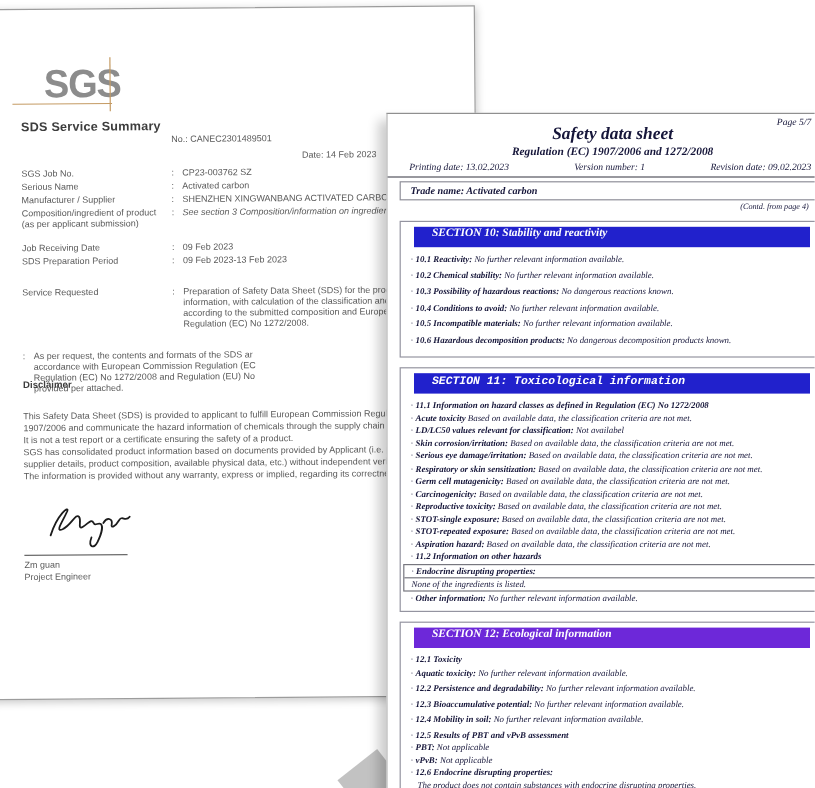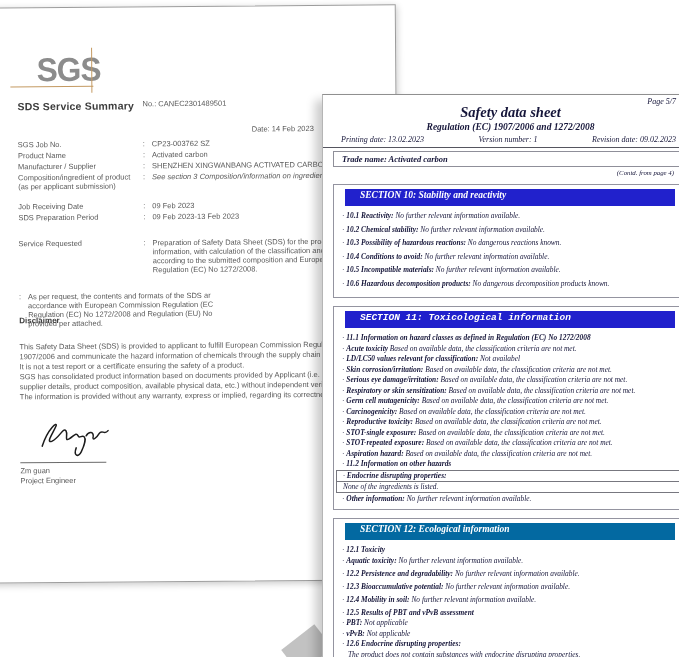--- a/index.html
+++ b/index.html
@@ -21,21 +21,21 @@
     position:absolute; left:0; top:3px;
     font-family:"Liberation Sans", sans-serif; font-weight:bold;
     font-size:33px; letter-spacing:-1px; color:#8c8c8c;
     transform:scaleX(.96);
   }
   .sgs-vline { position:absolute; left:56px; top:0; width:1px; height:45px; background:#c49a62; }
   .sgs-hline { position:absolute; left:-25px; top:38px; width:83px; height:1px; background:#c49a62; }
 
   .bp-title-row { position:absolute; left:40px; top:92px; width:360px; }
   .bp-title { position:absolute; left:0; top:0; font-size:10.5px; font-weight:bold; color:#3d3d3d; letter-spacing:.2px; white-space:nowrap; }
-  .bp-docno { position:absolute; left:125px; top:0; font-size:7.5px; white-space:nowrap; }
+  .bp-docno { position:absolute; left:125px; top:12px; font-size:7.5px; white-space:nowrap; }
   .bp-date  { position:absolute; left:234px; top:2px; font-size:7.5px; white-space:nowrap;margin-top:24px; }
 
   .bp-fields { position:absolute; left:40px; top:132px; width:420px; font-size:7.5px; line-height:9px; }
   .field-row { display:flex; margin-bottom:2px; }
   .field-row.gap1 { margin-top:11px; }
   .field-row.gap2 { margin-top:17px; }
   .f-lbls { width:125px; flex:0 0 125px; }
   .f-colon { width:9px; flex:0 0 9px; }
   .f-vals { flex:1; }
   .f-line { white-space:nowrap; }
@@ -118,21 +118,21 @@
           <div class="f-lbls">
             <div class="f-line">SGS Job No.</div>
           </div>
           <div class="f-colon">:</div>
           <div class="f-vals">
             <div class="f-line">CP23-003762 SZ</div>
           </div>
         </div>
         <div class="field-row">
           <div class="f-lbls">
-            <div class="f-line">Product Name</div>
+            <div class="f-line">Serious Name</div>
           </div>
           <div class="f-colon">:</div>
           <div class="f-vals">
             <div class="f-line">Activated carbon</div>
           </div>
         </div>
         <div class="field-row">
           <div class="f-lbls">
             <div class="f-line">Manufacturer / Supplier</div>
           </div>
@@ -253,21 +253,21 @@
           <div class="item"><span class="bullet">· </span><span class="lab">STOT-repeated exposure: </span><span class="txt">Based on available data, the classification criteria are not met.</span></div>
           <div class="item"><span class="bullet">· </span><span class="lab">Aspiration hazard: </span><span class="txt">Based on available data, the classification criteria are not met.</span></div>
           <div class="item"><span class="bullet">· </span><span class="lab">11.2 Information on other hazards</span></div>
           <div class="inner-box">
             <div class="inner-row"><span class="bullet">· </span><span class="lab">Endocrine disrupting properties:</span></div>
             <div class="inner-row"><span class="txt">None of the ingredients is listed.</span></div>
           </div>
           <div class="item"><span class="bullet">· </span><span class="lab">Other information: </span><span class="txt">No further relevant information available.</span></div>
         </div>
         <div class="sec-box">
-          <div class="sec-banner" style="background: #0369a1;">SECTION 12: Ecological information</div>
+          <div class="sec-banner" style="background: #6d28d9;">SECTION 12: Ecological information</div>
           <div class="item"><span class="bullet">· </span><span class="lab">12.1 Toxicity</span></div>
           <div class="item"><span class="bullet">· </span><span class="lab">Aquatic toxicity: </span><span class="txt">No further relevant information available.</span></div>
           <div class="item gap"><span class="bullet">· </span><span class="lab">12.2 Persistence and degradability: </span><span class="txt">No further relevant information available.</span></div>
           <div class="item gap"><span class="bullet">· </span><span class="lab">12.3 Bioaccumulative potential: </span><span class="txt">No further relevant information available.</span></div>
           <div class="item gap"><span class="bullet">· </span><span class="lab">12.4 Mobility in soil: </span><span class="txt">No further relevant information available.</span></div>
           <div class="item gap"><span class="bullet">· </span><span class="lab">12.5 Results of PBT and vPvB assessment</span></div>
           <div class="item"><span class="bullet">· </span><span class="lab">PBT: </span><span class="txt">Not applicable</span></div>
           <div class="item"><span class="bullet">· </span><span class="lab">vPvB: </span><span class="txt">Not applicable</span></div>
           <div class="item"><span class="bullet">· </span><span class="lab">12.6 Endocrine disrupting properties:</span></div>
           <div class="item plain"><span class="txt">The product does not contain substances with endocrine disrupting properties.</span></div>

